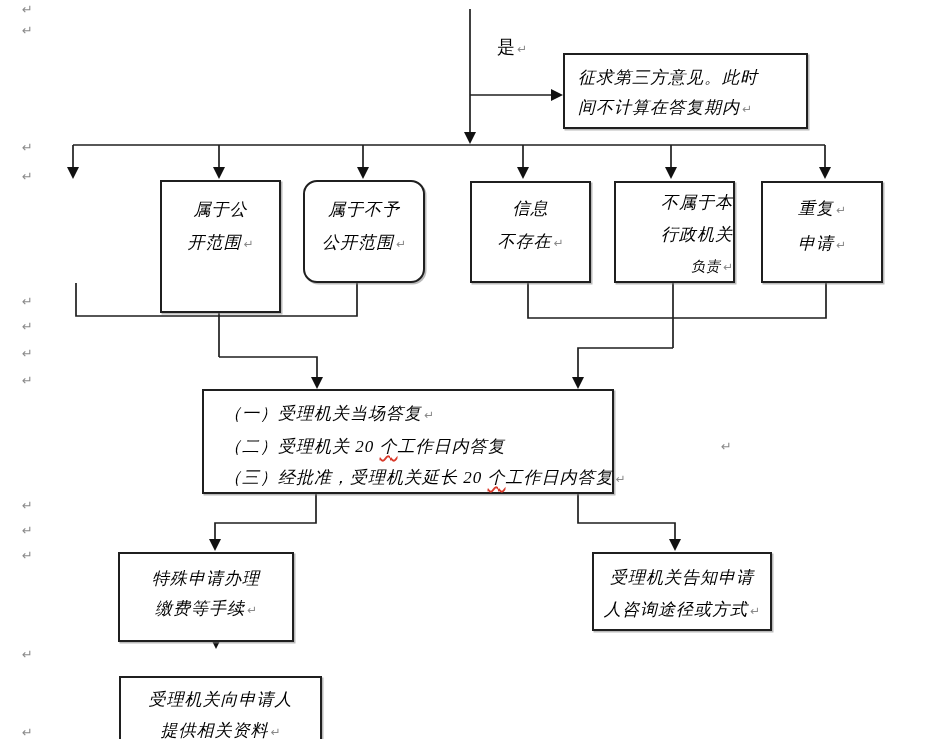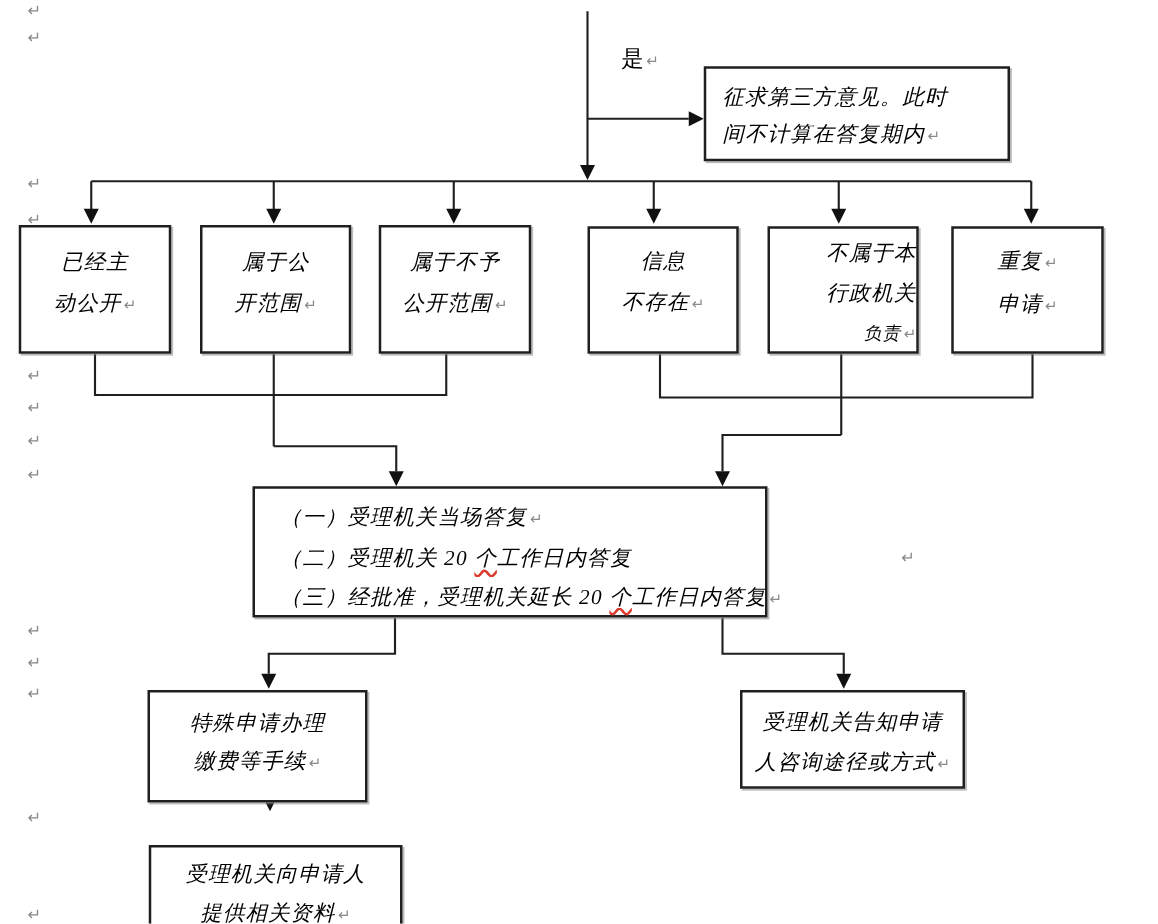--- a/index.html
+++ b/index.html
@@ -105,31 +105,27 @@
 
   <div class="yes-label" style="left:497px;top:37px">
     <span>是</span><span class="pmark">↵</span>
   </div>
 
   <div class="fbox leftalign" style="left:563px;top:53px;width:245px;height:76px;padding:8px 0 0 13px;line-height:30px;">
     <div class="ln"><span>征求第三方意见。此时</span></div>
     <div class="ln"><span>间不计算在答复期内</span><span class="pmark">↵</span></div>
   </div>
 
-  <div class="fbox" style="left:15px;top:180px;width:122px;height:103px;padding-top:11px;">
-    <div class="ln">已经主</div>
-    <div class="ln"><span>动公开</span><span class="pmark">↵</span></div>
-  </div>
 
-  <div class="fbox" style="left:160px;top:180px;width:121px;height:103px;padding-top:11px;">
+  <div class="fbox" style="left:160px;top:180px;width:121px;height:133px;padding-top:11px;">
     <div class="ln">属于公</div>
     <div class="ln"><span>开范围</span><span class="pmark">↵</span></div>
   </div>
 
-  <div class="fbox" style="left:303px;top:180px;width:122px;height:103px;padding-top:11px;">
+  <div class="fbox" style="left:303px;top:180px;width:122px;height:103px;padding-top:11px;border-radius:14px;">
     <div class="ln">属于不予</div>
     <div class="ln"><span>公开范围</span><span class="pmark">↵</span></div>
   </div>
 
   <div class="fbox" style="left:470px;top:181px;width:121px;height:102px;padding-top:9px;">
     <div class="ln">信息</div>
     <div class="ln"><span>不存在</span><span class="pmark">↵</span></div>
   </div>
 
   <div class="fbox" style="left:614px;top:181px;width:121px;height:102px;padding-top:4px;line-height:32px;text-align:right;">

